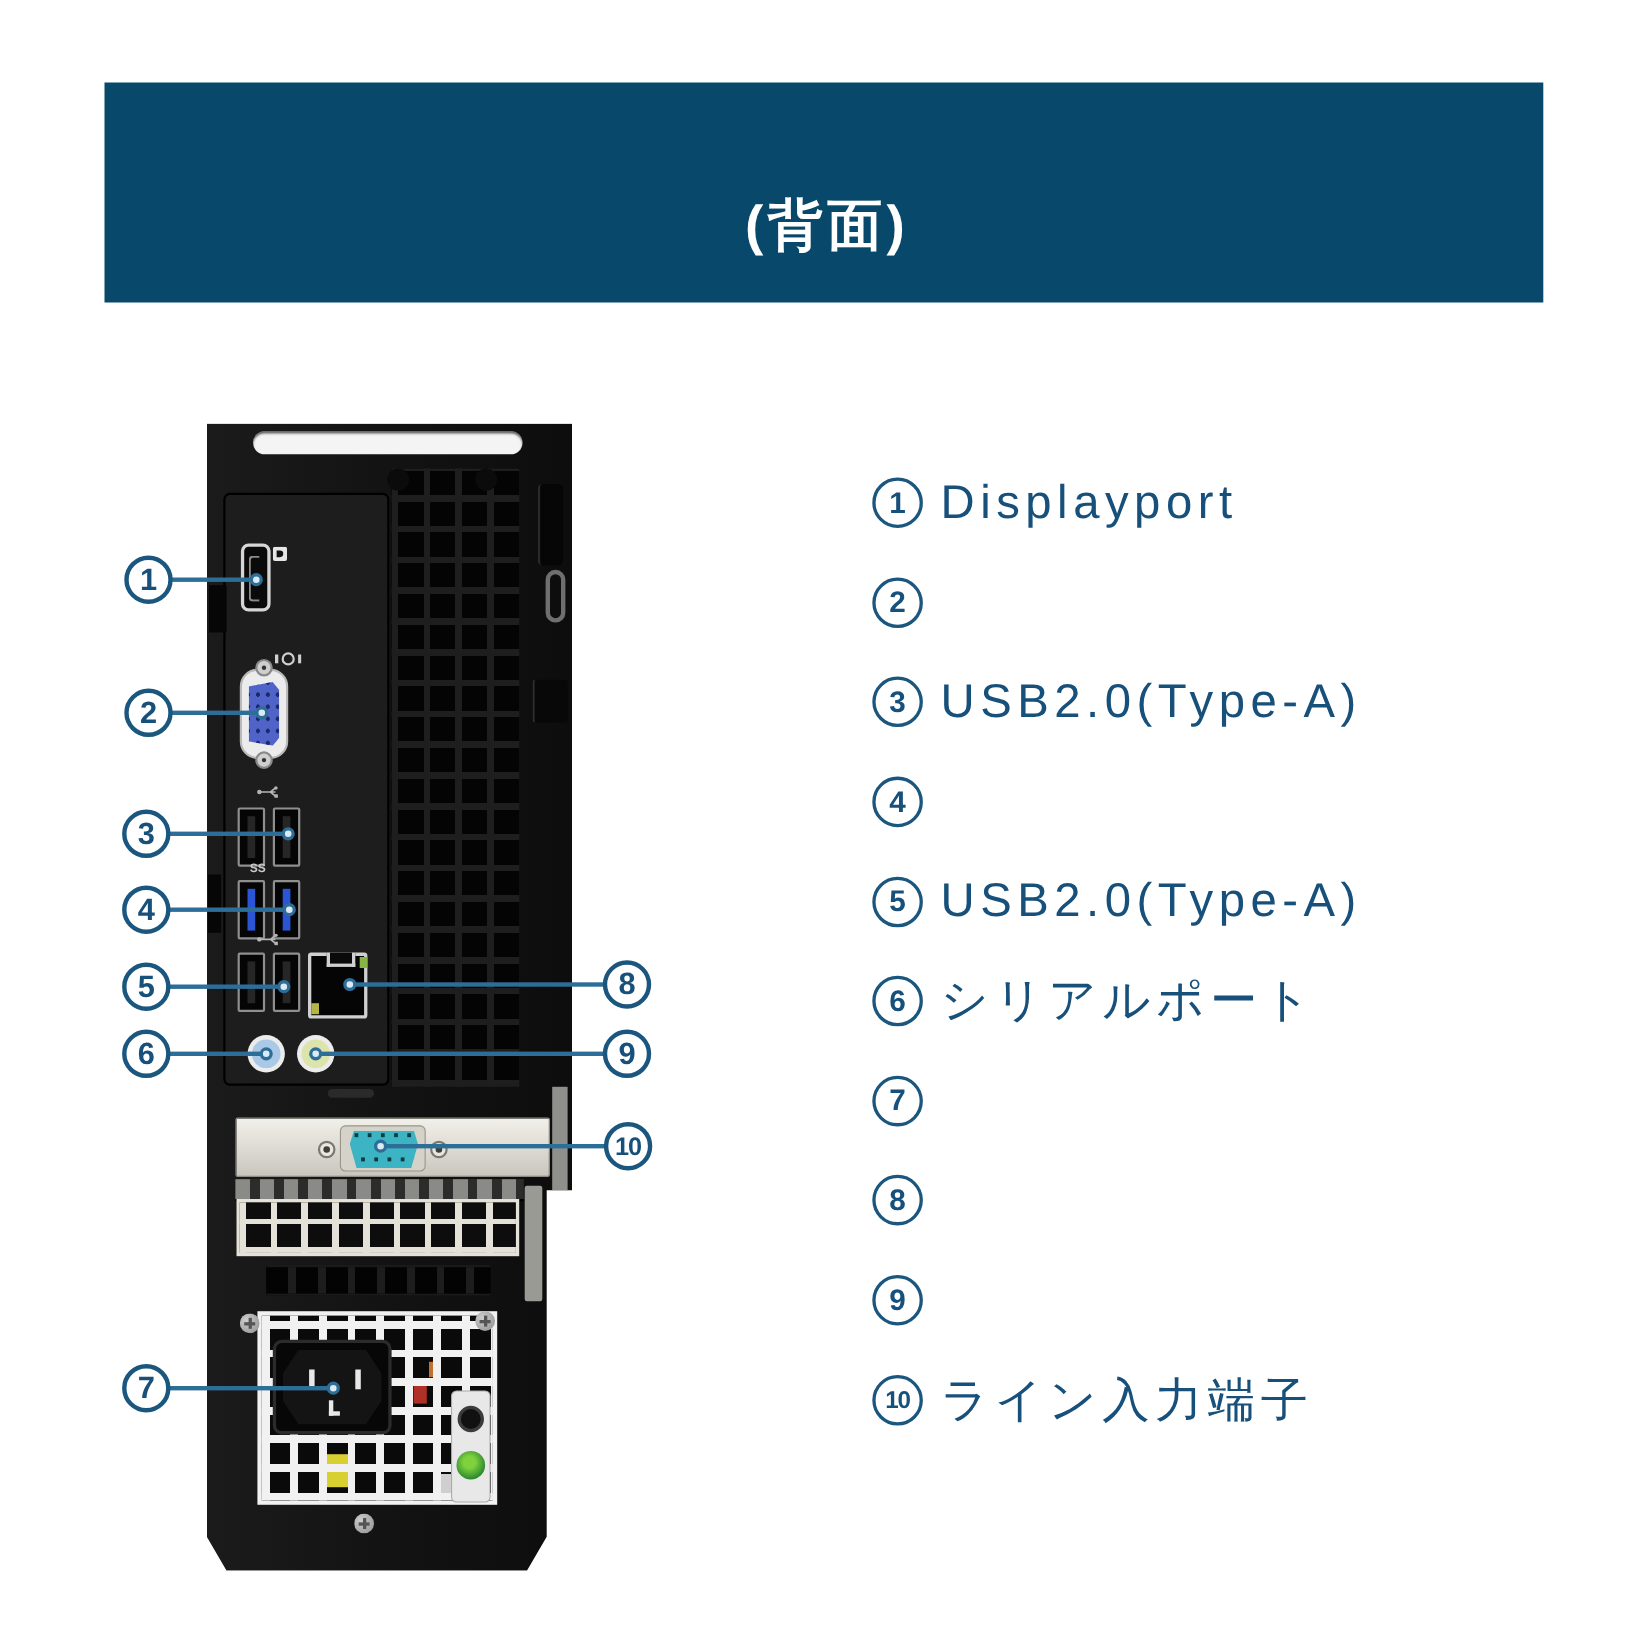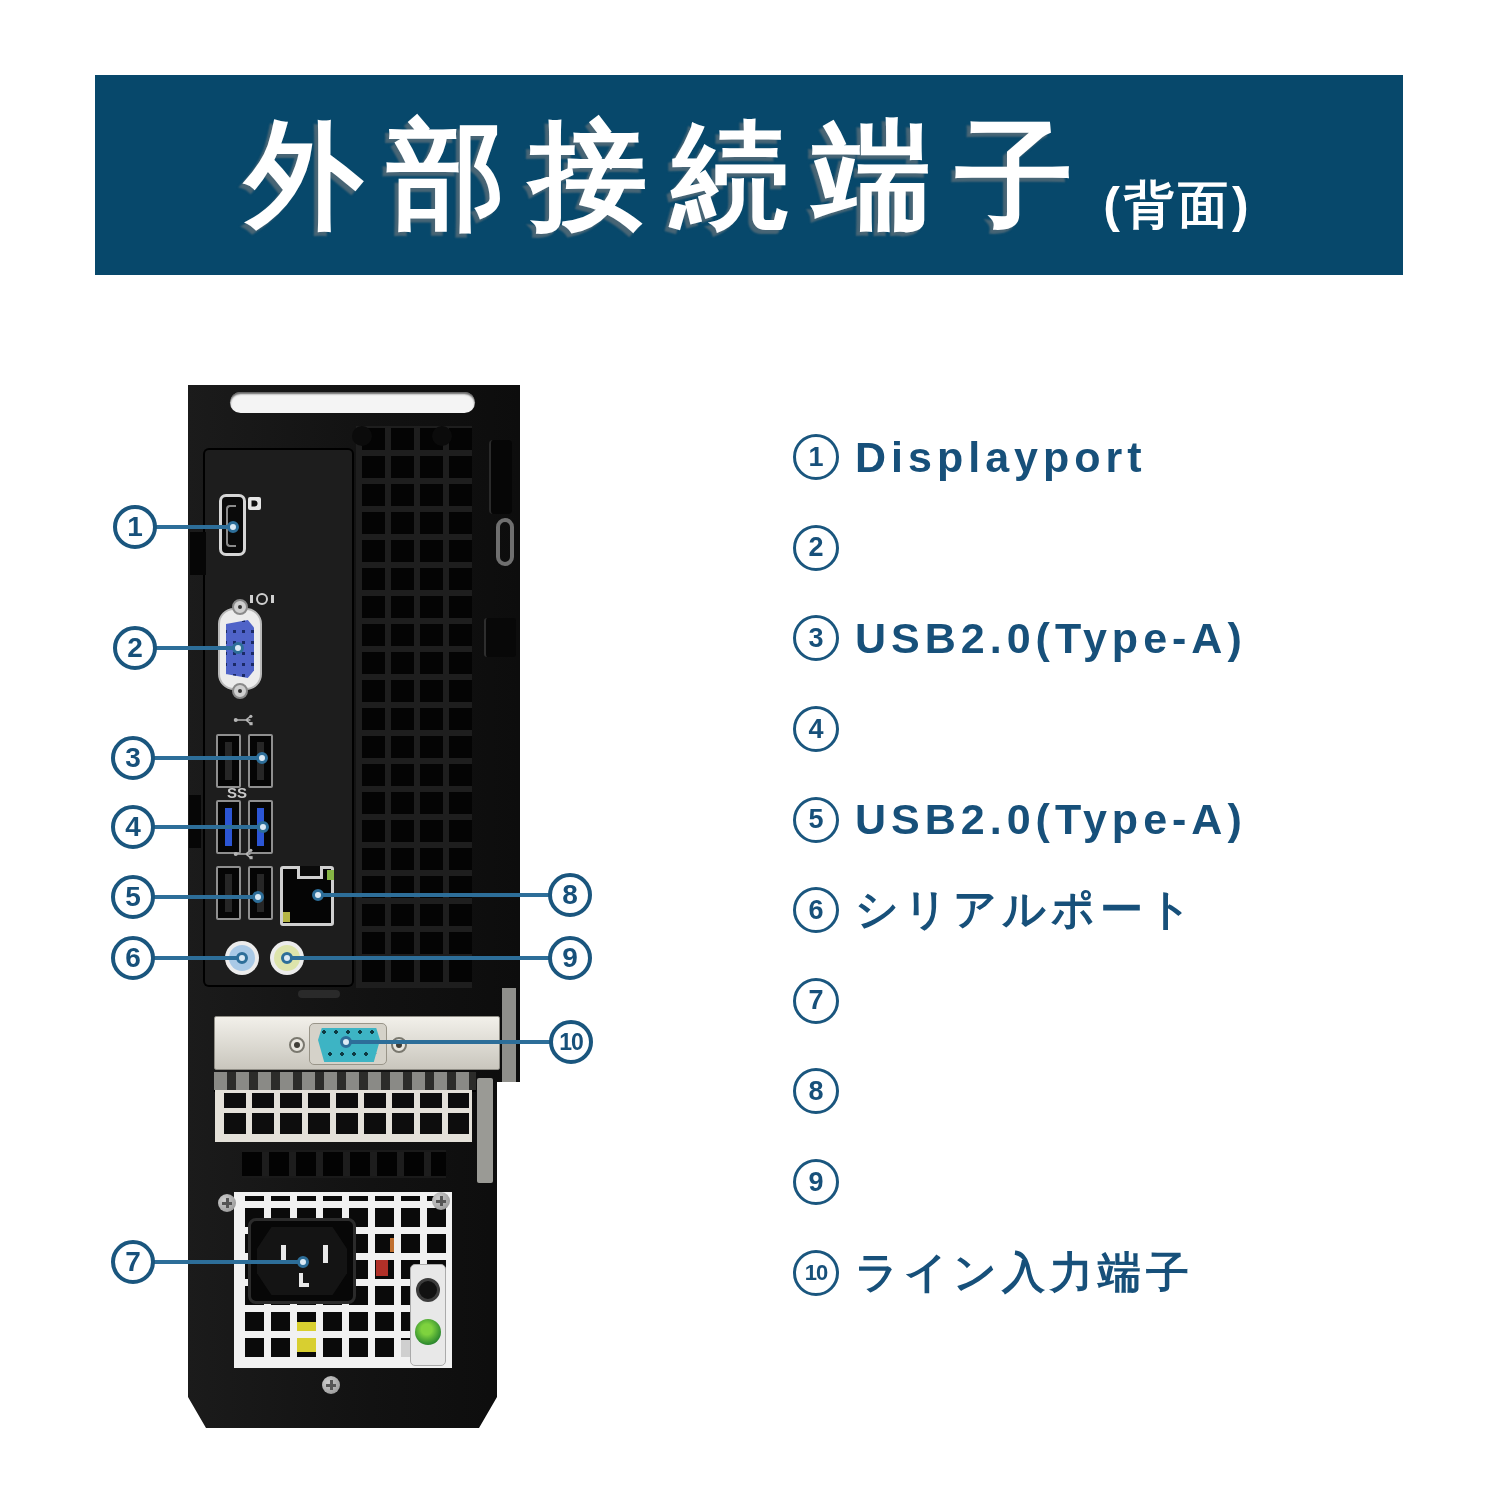--- a/index.html
+++ b/index.html
@@ -14,21 +14,21 @@
   .banner-sub{color:#ffffff;font-size:50px;font-weight:700;letter-spacing:4px;line-height:1;
               margin-left:6px;transform:translateY(30px);white-space:nowrap;}
 
   
   .legend{position:absolute;left:793px;top:412px;width:640px;}
   .lrow{height:90.6px;display:flex;align-items:center;gap:16px;}
   .lnum{width:46px;height:46px;border:3px solid #1A567E;border-radius:50%;box-sizing:border-box;
         display:flex;align-items:center;justify-content:center;flex:0 0 auto;
         color:#17507A;font-size:27px;font-weight:700;}
   .lrow:last-child .lnum{font-size:22px;letter-spacing:-1px;}
-  .llabel{color:#17507A;font-size:43px;font-weight:700;letter-spacing:5px;white-space:nowrap;}
+  .llabel{color:#17507A;font-size:43px;font-weight:400;letter-spacing:5px;white-space:nowrap;}
 
   
   .callout{position:absolute;width:44px;height:44px;border:4px solid #1A567E;border-radius:50%;
            box-sizing:border-box;background:#ffffff;display:flex;align-items:center;justify-content:center;
            color:#17507A;font-size:28px;font-weight:700;z-index:30;}
   .cline{position:absolute;height:4px;background:#2D6E99;z-index:25;}
   .cdot{position:absolute;width:12px;height:12px;border:3px solid #2D6E99;border-radius:50%;
         background:#DCEAF5;box-sizing:border-box;z-index:26;}
   .c1{left:113px;top:505px;} .c2{left:113px;top:626px;} .c3{left:111px;top:736px;}
   .c4{left:111px;top:805px;} .c5{left:111px;top:875px;} .c6{left:111px;top:936px;}
@@ -78,21 +78,21 @@
   .vga-screw::after{content:"";position:absolute;left:4px;top:4px;width:4px;height:4px;border-radius:50%;background:#333;}
   .vgs1{left:44px;top:214px;} .vgs2{left:44px;top:298px;}
   .vga-conn{left:38px;top:235px;width:28px;height:58px;background:#4F63C8;
             clip-path:polygon(0 7%,78% 0,100% 13%,100% 87%,78% 100%,0 93%);
             background-image:radial-gradient(circle 2px,#1B2A66 97%,transparent 100%);
             background-size:9px 11px;background-position:4px 6px;}
 
   
   .usb-icon{width:22px;height:16px;}
   .ui1{left:45px;top:327px;} .ui2{left:45px;top:461px;}
-  .ss-icon{left:39px;top:399px;width:36px;height:14px;color:#c9c9c9;font-size:15px;font-weight:700;letter-spacing:0;}
+  .ss-icon{left:39px;top:399px;width:36px;height:14px;color:#c9c9c9;font-size:11px;font-weight:700;letter-spacing:0;}
   .usb{width:25px;height:54px;border:2px solid #8f8f8f;background:#050505;border-radius:2px;}
   .usb::after{content:"";position:absolute;left:7px;top:6px;bottom:6px;width:7px;background:#262626;}
   .usb.u3::after{background:#2B55D4;}
   .u3a{left:28px;top:349px;} .u3b{left:60px;top:349px;}
   .u4a{left:28px;top:415px;} .u4b{left:60px;top:415px;}
   .u5a{left:28px;top:481px;} .u5b{left:60px;top:481px;}
 
   
   .lan{left:92px;top:481px;width:54px;height:60px;border:3px solid #d0d0d0;background:#050505;border-radius:3px;}
   .lan::before{content:"";position:absolute;left:14px;top:-3px;width:20px;height:10px;background:#0a0a0a;border:3px solid #d0d0d0;border-top:none;}
@@ -156,21 +156,20 @@
   .btn-black{left:5px;top:13px;width:24px;height:24px;border-radius:50%;background:#111;border:3px solid #3c3c3c;}
   .led-green{left:4px;top:54px;width:26px;height:26px;border-radius:50%;
              background:radial-gradient(circle at 45% 40%,#7ED23E 25%,#2F8B2F 70%,#1D6B1D);}
 </style>
 </head>
 <body>
 
 <div class="canvas">
 
   <div class="banner">
-    <span class="banner-title">外部接続端子</span>
     <span class="banner-sub">(背面)</span>
   </div>
 
   <div class="tower">
     <div class="handle"></div>
     <div class="io-panel"></div>
     <div class="vent"></div>
     <div class="vscrew vs1"></div>
     <div class="vscrew vs2"></div>
     <div class="latch-top"></div>

